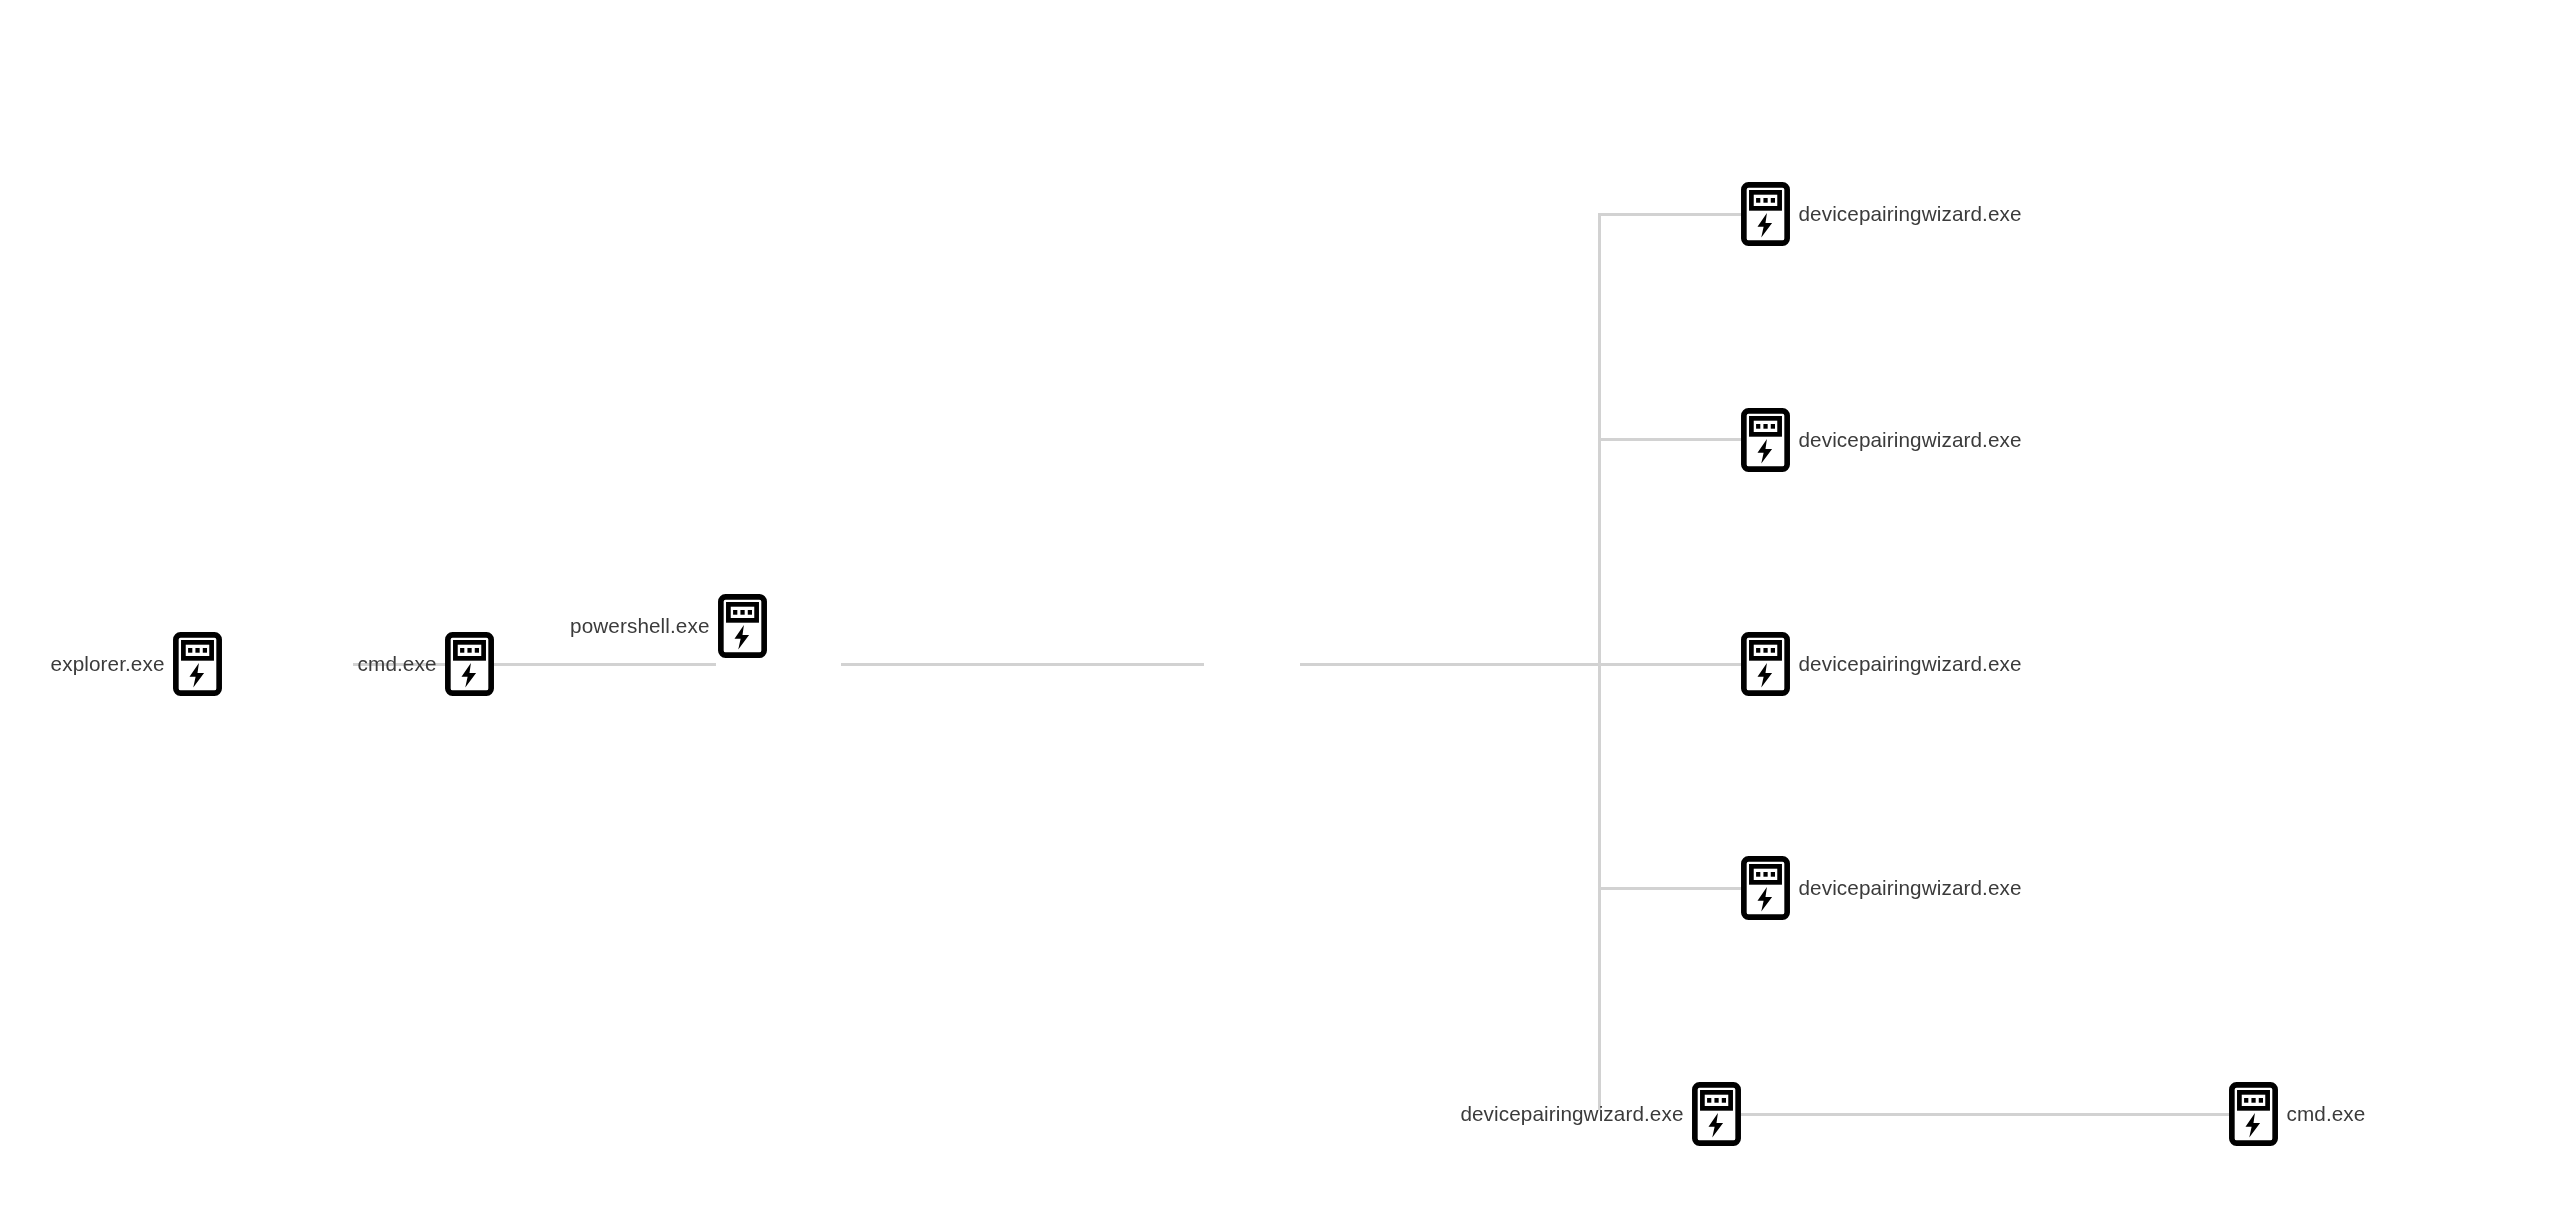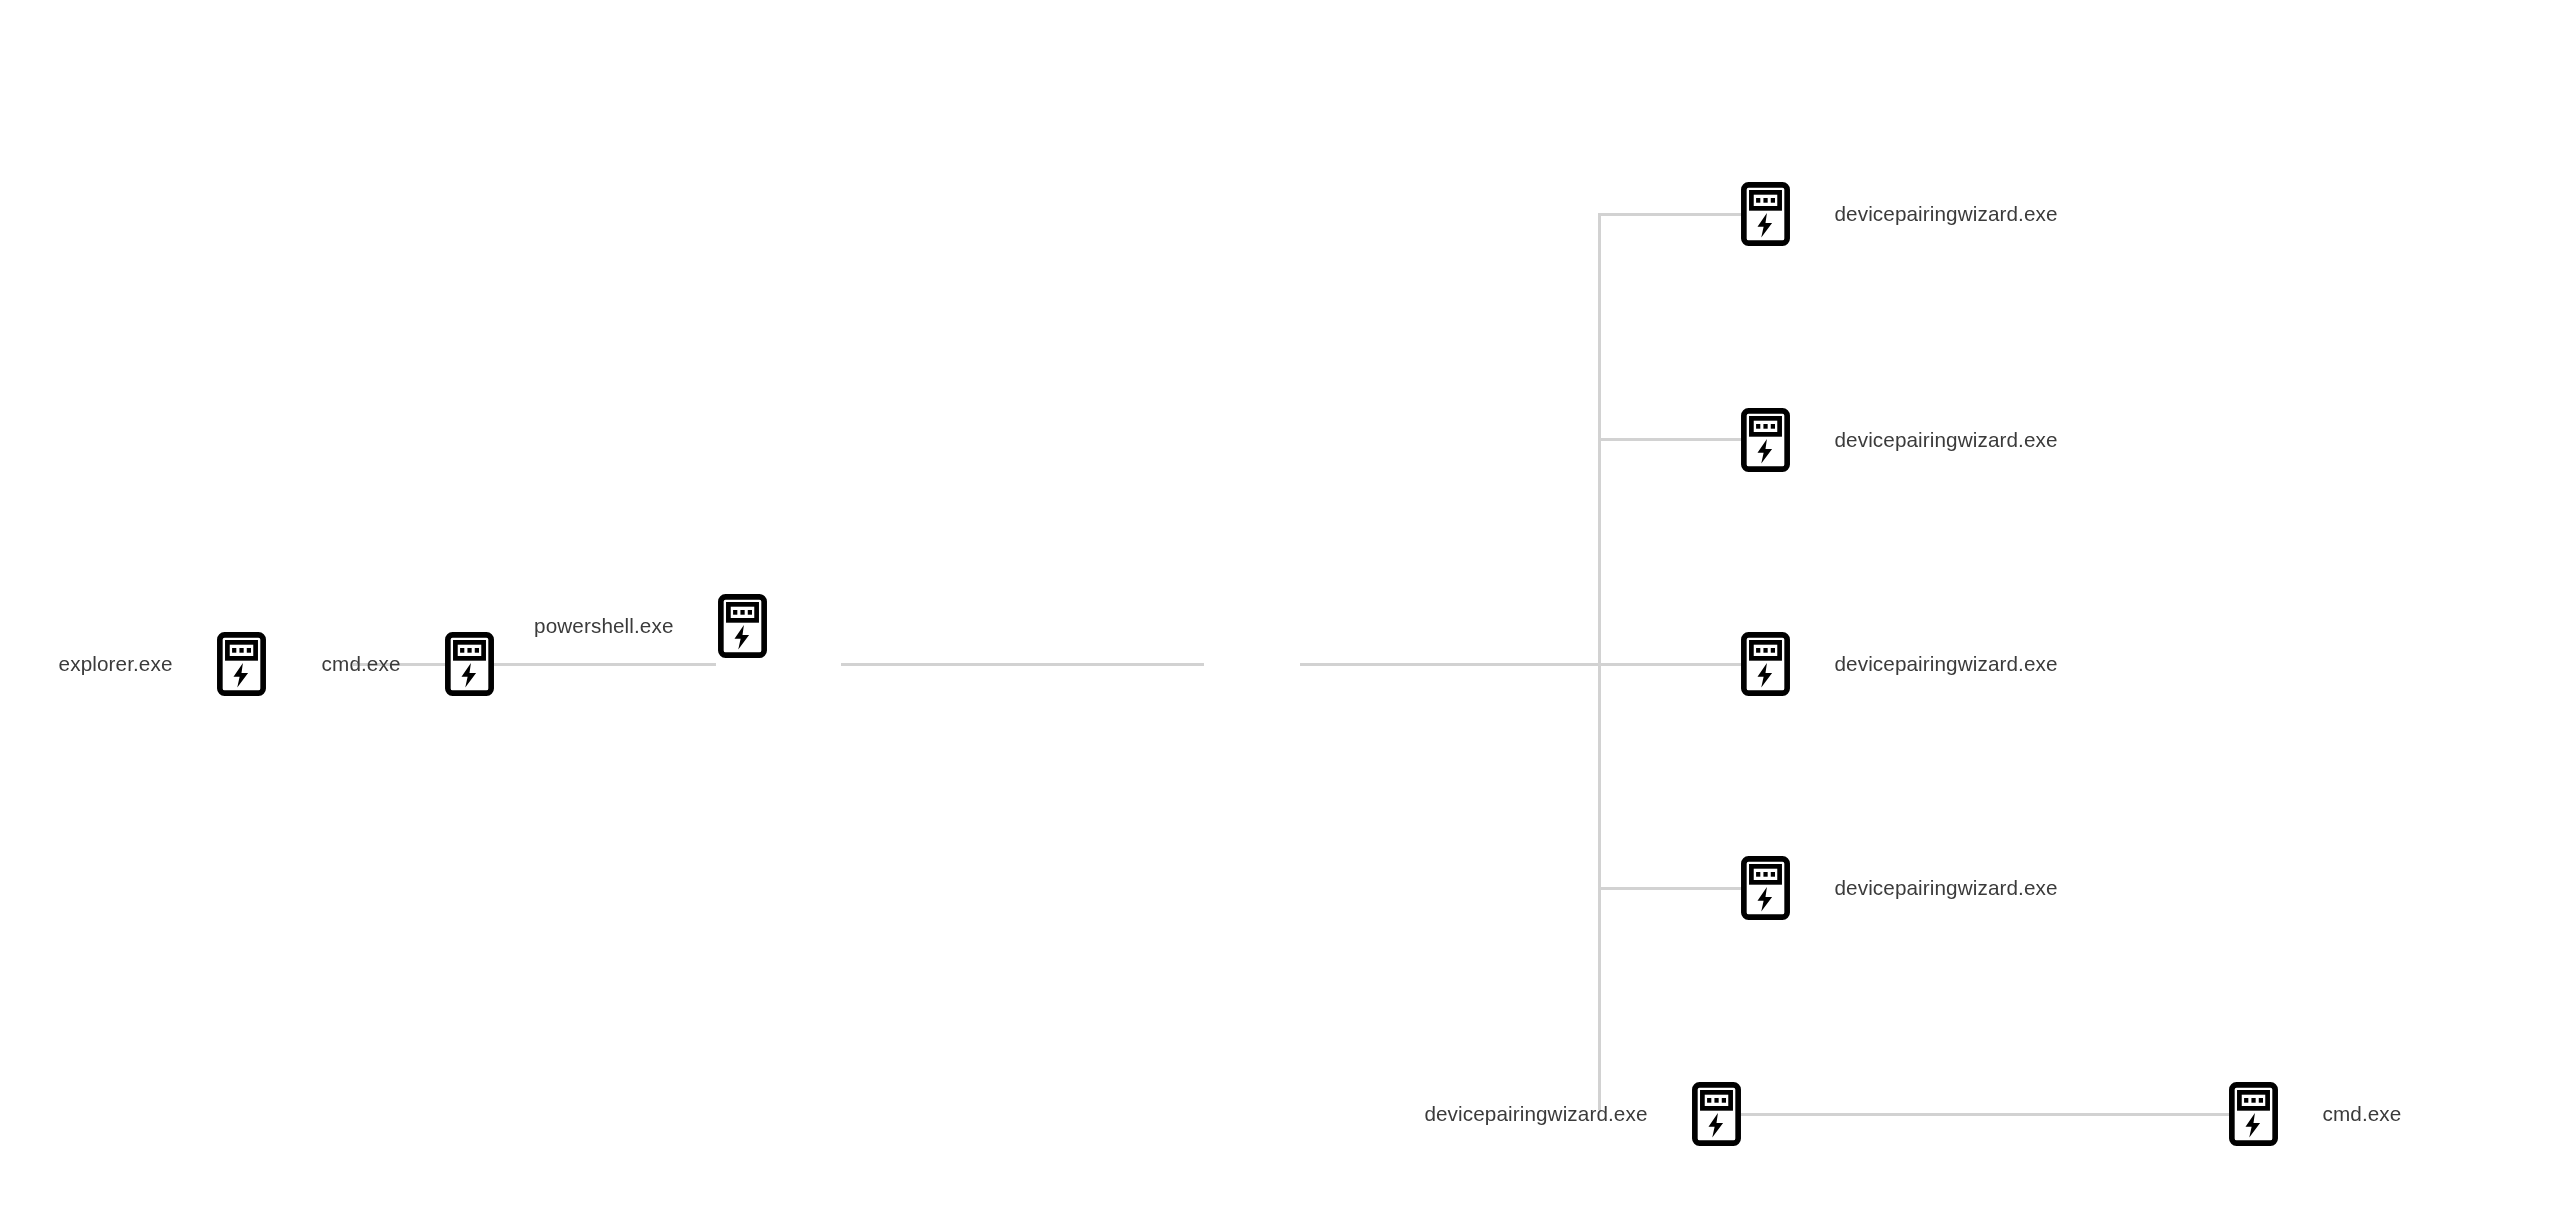--- a/index.html
+++ b/index.html
@@ -28,21 +28,20 @@
     position: absolute;
     width: 2.8px;
     background: #d2d2d2;
   }
   
   .node {
     position: absolute;
     display: flex;
     align-items: center;
     white-space: nowrap;
-    gap: 36px;
   }
   .node.label-left {
     flex-direction: row;
   }
   .node.label-right {
     flex-direction: row;
   }
   .node-label {
     font-size: 20.7px;
     line-height: 1;
@@ -71,21 +70,21 @@
 
   <div class="edge-v" style="left:1598px; top:213px;  height:897px;"></div>
 
   <div class="edge-h" style="left:1598px; top:213px;  width:162px;"></div>
   <div class="edge-h" style="left:1598px; top:438px;  width:162px;"></div>
   <div class="edge-h" style="left:1598px; top:887px;  width:162px;"></div>
 
   <div class="edge-h" style="left:1739px; top:1113px; width:394px;"></div>
   <div class="edge-h" style="left:1790px; top:1113px; width:440px;"></div>
 
-  <div class="node label-left" style="left:0px; top:632px; width:222px; justify-content:flex-end;padding-left:44px;">
+  <div class="node label-left" style="left:0px; top:632px; width:222px; justify-content:flex-end;">
     <span class="node-label">explorer.exe</span>
     <svg class="node-icon" viewBox="0 0 52 68" aria-hidden="true">
       <rect x="3" y="3" width="46" height="62" rx="5" ry="5" fill="#ffffff" stroke="#000000" stroke-width="6"></rect>
       <rect x="11" y="11" width="30" height="17" fill="none" stroke="#000000" stroke-width="5"></rect>
       <rect x="16" y="17" width="4.5" height="5" fill="#000000"></rect>
       <rect x="23.8" y="17" width="4.5" height="5" fill="#000000"></rect>
       <rect x="31.6" y="17" width="4.5" height="5" fill="#000000"></rect>
       <path d="M27.5 33 L17.5 47.5 L24 47.5 L21.5 59 L33 43.5 L26 43.5 Z" fill="#000000"></path>
     </svg>
   </div>

